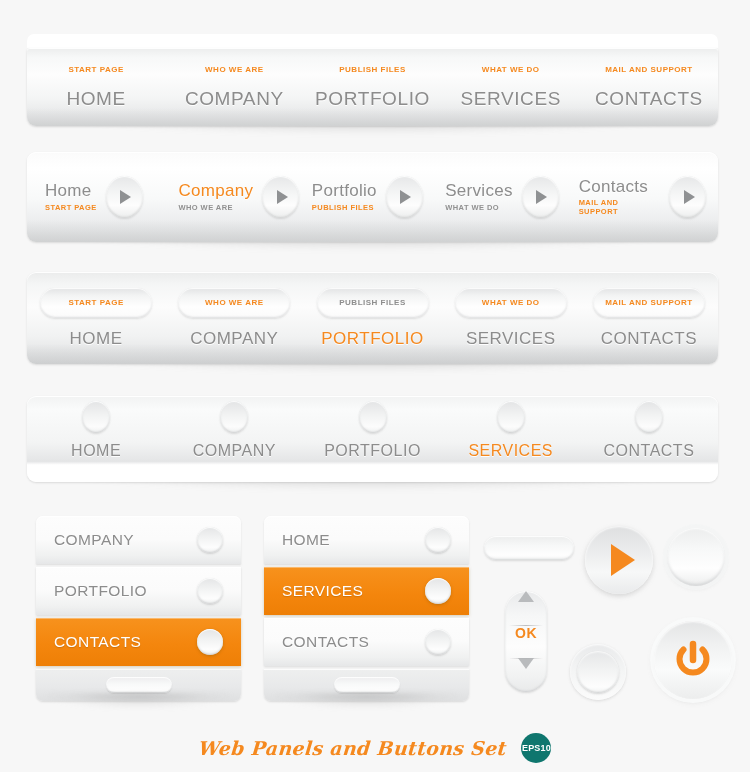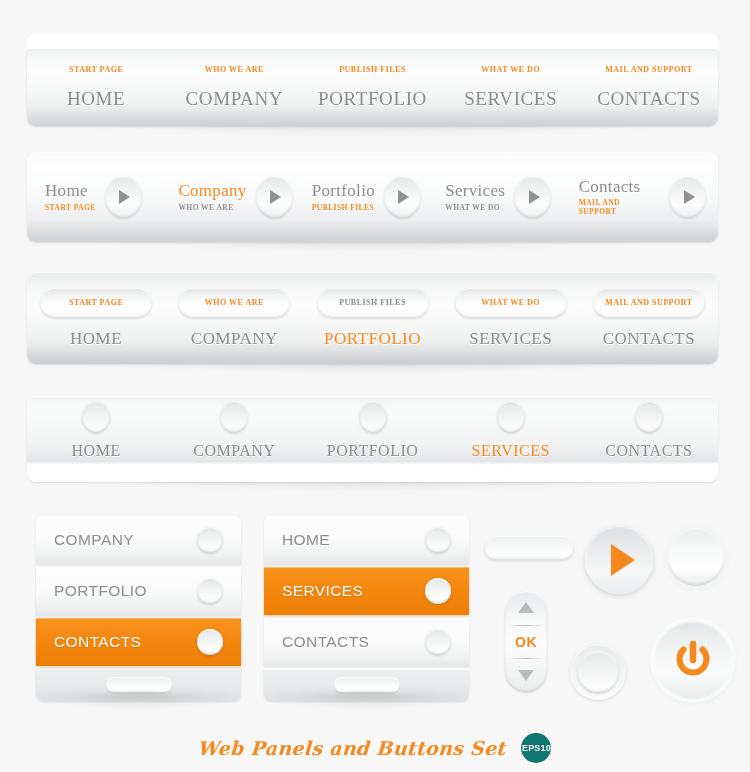--- a/index.html
+++ b/index.html
@@ -7,21 +7,21 @@
     width:750px;height:772px;
     background:#f7f7f7;
     font-family:"Liberation Sans", sans-serif;
     position:relative;
     overflow:hidden;
     -webkit-font-smoothing:antialiased;
   }
   .stage{position:absolute;left:0;top:0;width:750px;height:772px;}
 
   
-  .panel{position:absolute;font-family:Liberation Serif, serif;}
+  .panel{position:absolute;}
   .panel .shadow{
     position:absolute;left:14px;right:14px;bottom:-9px;height:22px;
     background:radial-gradient(ellipse at 50% 0%, rgba(110,110,110,.38) 0%, rgba(150,150,150,.14) 48%, rgba(200,200,200,0) 72%);
     filter:blur(2px);
     z-index:0;
   }
 
   
   #panel1{left:27px;top:34px;width:691px;height:92px;z-index:3;}
   #panel1 .top{
@@ -188,21 +188,21 @@
   #capsule{left:484px;top:536px;width:90px;height:24px;border-radius:12px;
     background:linear-gradient(to bottom,#eceded 0%,#f7f8f8 40%,#fefefe 80%,#f3f4f4 100%);
     box-shadow:inset 0 1px 1px rgba(255,255,255,.95), inset 0 -1px 2px rgba(175,177,179,.45),
                0 1px 2px rgba(150,150,150,.3);}
 
   #stepper{left:505px;top:591px;width:42px;height:101px;border-radius:21px;
     background:linear-gradient(to bottom,#e9eaeb 0%,#f6f7f7 25%,#fdfdfd 55%,#f1f2f2 85%,#e8e9ea 100%);
     box-shadow:inset 0 1px 1px rgba(255,255,255,.95), inset 0 -1px 2px rgba(175,177,179,.45),
                0 1px 2px rgba(150,150,150,.3);
     display:flex;flex-direction:column;overflow:hidden;}
-  #stepper .seg{flex:1;display:flex;align-items:center;justify-content:center;position:relative;}
+  #stepper .seg{flex:1;display:flex;justify-content:center;position:relative;}
   #stepper .seg+.seg:before{content:"";position:absolute;left:4px;right:4px;top:0;height:1px;
     background:linear-gradient(to right,rgba(190,192,193,0),rgba(180,182,184,.9),rgba(190,192,193,0));}
   #stepper .up{width:0;height:0;border-bottom:11px solid #b9bbbd;
     border-left:8px solid transparent;border-right:8px solid transparent;}
   #stepper .down{width:0;height:0;border-top:11px solid #b9bbbd;
     border-left:8px solid transparent;border-right:8px solid transparent;}
   #stepper .ok{font-size:14px;font-weight:bold;color:#f5891f;letter-spacing:.5px;}
 
   #playbtn{left:585px;top:526px;width:68px;height:68px;border-radius:50%;
     background:linear-gradient(to bottom,#dedfe0 0%,#eaebec 35%,#f7f8f8 68%,#e9eaeb 100%);

